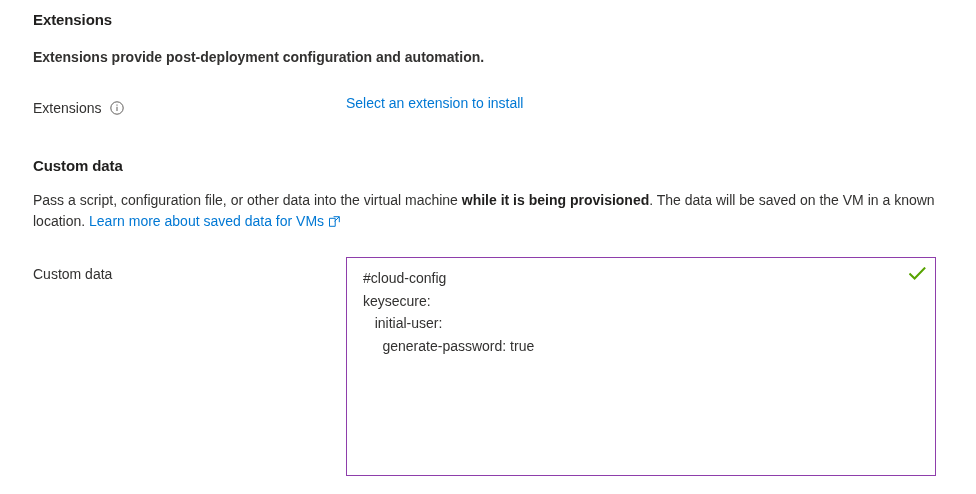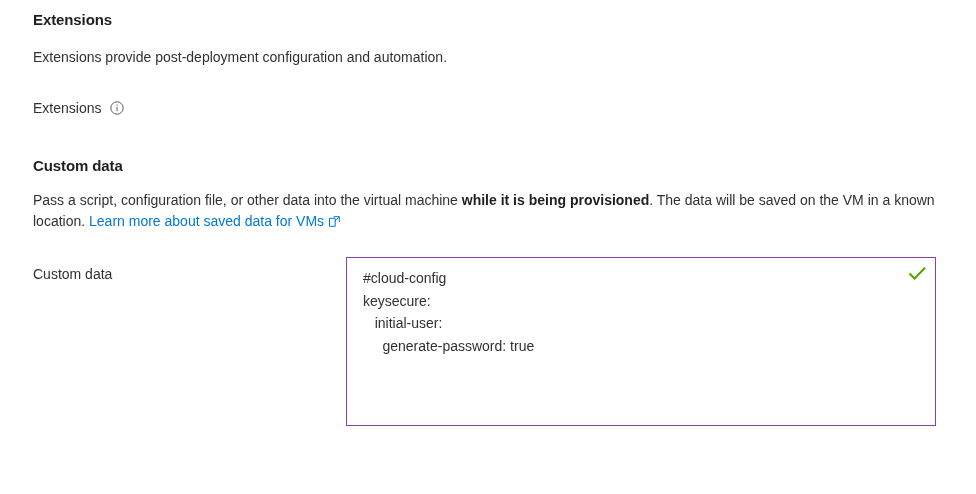--- a/index.html
+++ b/index.html
@@ -43,20 +43,21 @@
     left: 17px;
     font-size: 14px;
     font-weight: normal;
     color: #323130;
     line-height: 21px;
   }
   #extensions-desc {
     top: 47px;
     width: 900px;
     white-space: nowrap;
+    font-weight: bold;
   }
   #customdata-desc {
     top: 190px;
     width: 910px;
   }
   .strong-inline { font-weight: bold; color: #201f1e; }
 
   
   .link {
     color: #0078d4;
@@ -104,21 +105,21 @@
     cursor: pointer;
   }
   .info-icon svg { display: block; }
 
   
   #customdata-textarea-wrap {
     position: absolute;
     left: 330px;
     top: 257px;
     width: 590px;
-    height: 169px;
+    height: 219px;
     border: 1px solid #8e3eab;
     background: #ffffff;
     box-sizing: border-box;
   }
   #customdata-textarea {
     position: absolute;
     left: 0; top: 0;
     width: 100%;
     height: 100%;
     box-sizing: border-box;
@@ -156,20 +157,21 @@
   <div id="extensions-field-label" class="field-label">
     <span>Extensions</span><span class="info-icon">
       <svg width="14" height="14" viewBox="0 0 14 14" aria-hidden="true">
         <circle cx="7" cy="7" r="6.2" fill="none" stroke="#605e5c" stroke-width="1"></circle>
         <rect x="6.5" y="5.8" width="1" height="4.2" fill="#605e5c"></rect>
         <rect x="6.5" y="3.5" width="1" height="1.2" fill="#605e5c"></rect>
       </svg>
     </span>
   </div>
 
+  <a id="extension-link" class="link" href="#">Select an extension to install</a>
 
   <div id="customdata-heading" class="section-heading">Custom data</div>
 
   <div id="customdata-desc" class="section-desc"><span>Pass a script, configuration file, or other data into the virtual machine </span><span class="strong-inline">while it is being provisioned</span><span>. The data will be saved on the VM in a known location. </span><a class="link" href="#">Learn more about saved data for VMs</a><span class="ext-link-icon">
       <svg width="11" height="11" viewBox="0 0 11 11" aria-hidden="true">
         <path d="M0.5 2.3 H6.2 V10.3 H0.5 Z" fill="none" stroke="#0078d4" stroke-width="1"></path>
         <path d="M4.6 0.7 H10.3 V6.2" fill="none" stroke="#0078d4" stroke-width="1"></path>
         <path d="M5.6 5.4 L10.2 0.8" fill="none" stroke="#0078d4" stroke-width="1"></path>
       </svg>
     </span>

